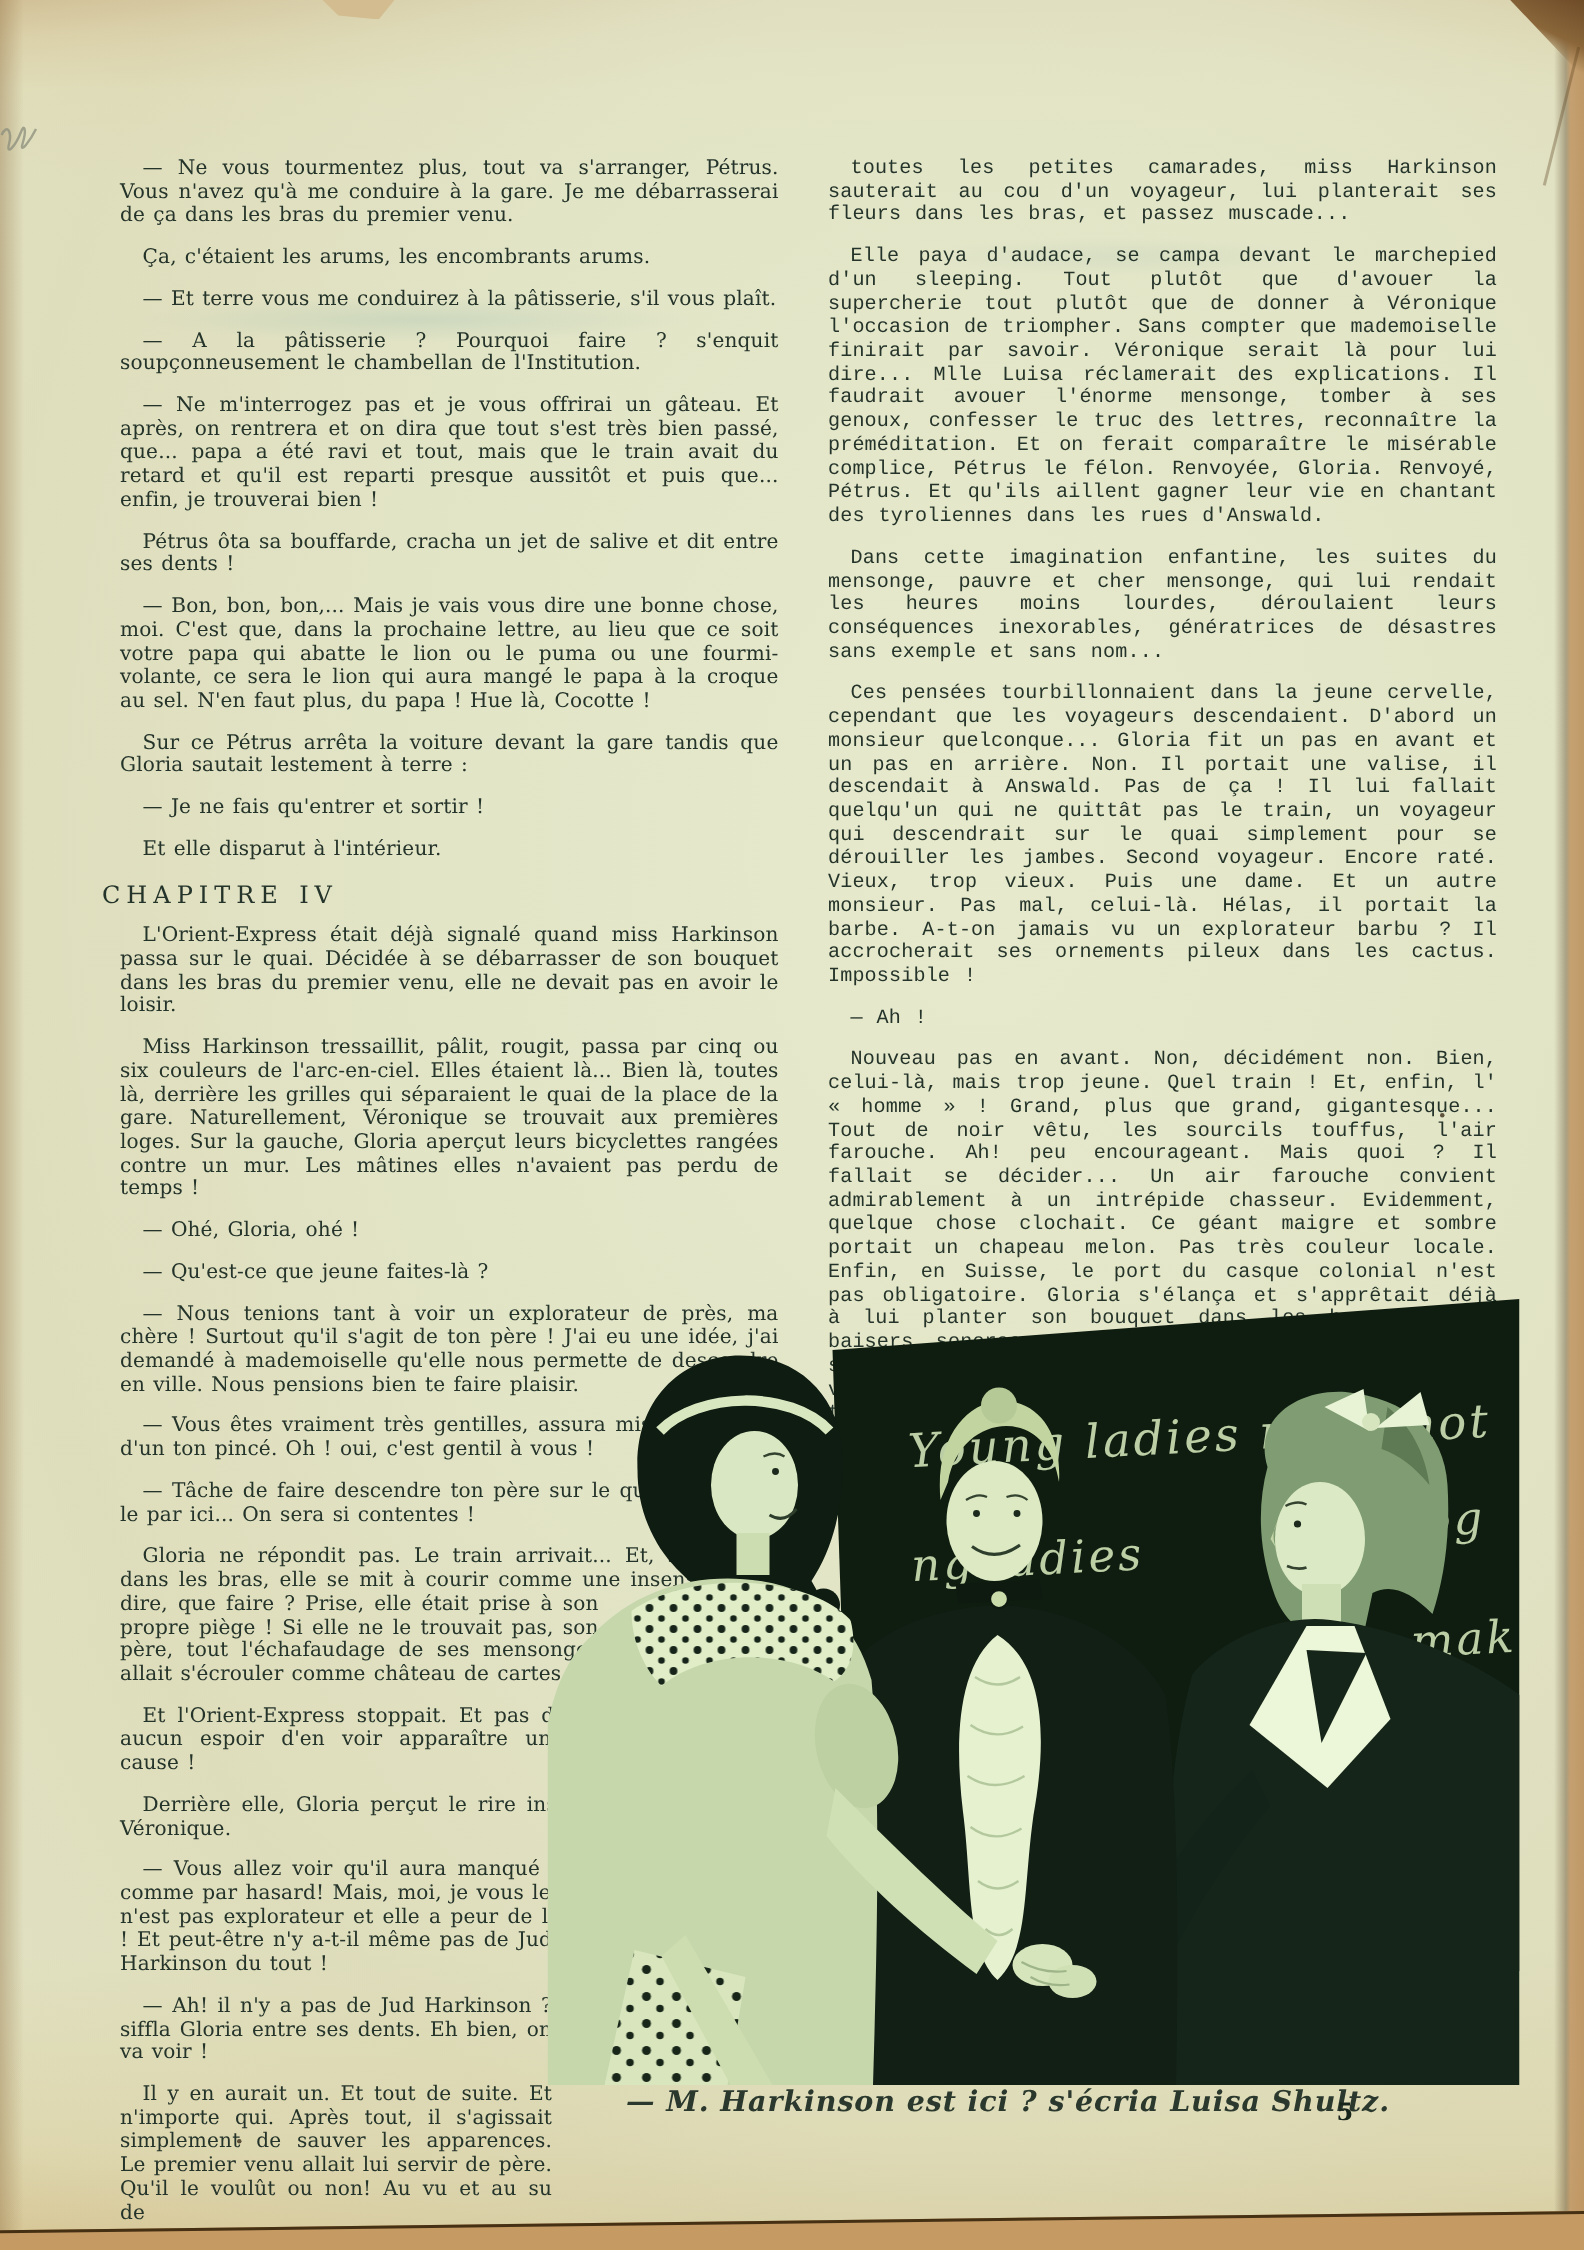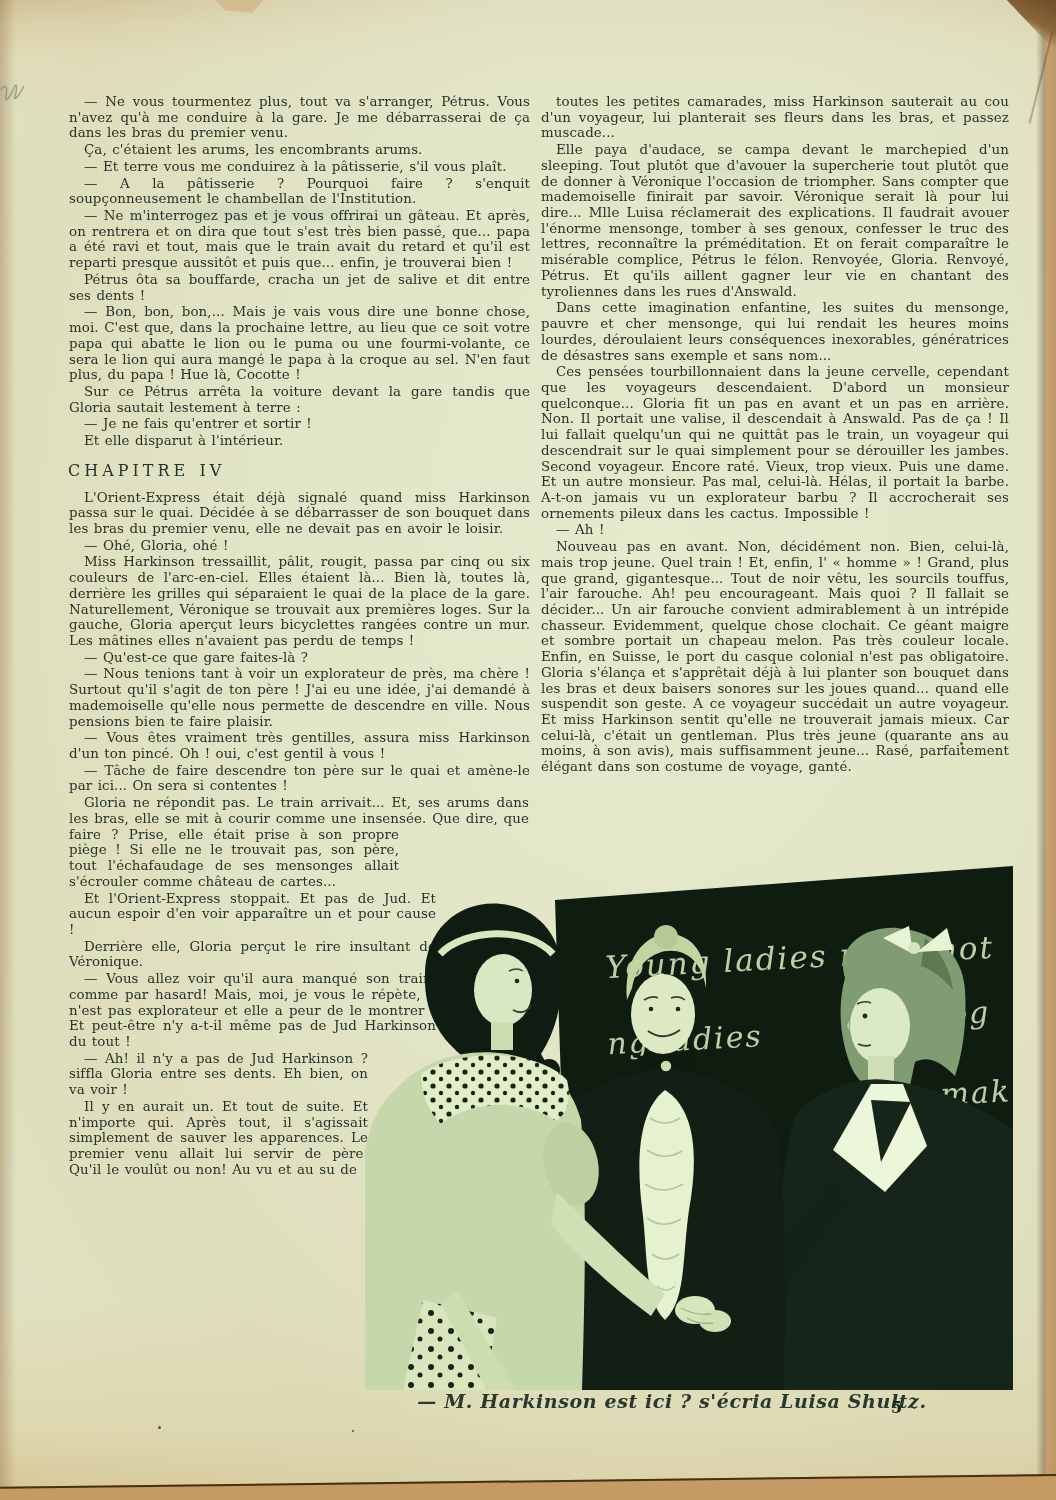--- a/index.html
+++ b/index.html
@@ -30,23 +30,23 @@
   .stain.blue1{left:92px;top:198px;width:370px;height:30px;
     background:radial-gradient(ellipse at center,rgba(130,175,165,.22),rgba(130,175,165,0) 70%);}
   .stain.blue2{left:610px;top:158px;width:270px;height:26px;
     background:radial-gradient(ellipse at center,rgba(130,175,165,.13),rgba(130,175,165,0) 70%);}
   .speck{position:absolute;border-radius:50%;background:rgba(60,45,25,.8);}
   
   .pencil{position:absolute;left:0;top:52px;}
   
   .col{position:absolute;top:93px;text-align:justify;
     font-size:13.4px;line-height:15.72px;word-spacing:1.1px;letter-spacing:.1px;}
-  .col p{margin:1px;text-indent:15px;}
+  .col p{margin:12px;text-indent:15px;}
   .col-left{left:68px;width:463px;}
-  .col-right{left:540px;width:470px;}
+  .col-right{left:540px;width:470px;font-family:Liberation Mono, monospace;}
   .chapter{font-size:16px;font-weight:normal;letter-spacing:4px;text-align:left;
     text-indent:0 !important;margin:14px 0 11px 0 !important;}
   .sp{float:right;clear:right;}
   .sp1{width:2px;height:33px;}
   .sp2{width:132px;height:32px;}
   .sp3{width:95px;height:205px;}
   .sp4{width:163px;height:430px;}
   
   .photo{position:absolute;left:365px;top:858px;width:648px;height:532px;}
   .caption{position:absolute;left:392px;top:1390px;width:560px;text-align:center;
@@ -81,23 +81,23 @@
     <p>— Ne m'interrogez pas et je vous offrirai un gâteau. Et après, on rentrera et on dira que tout s'est très bien passé, que... papa a été ravi et tout, mais que le train avait du retard et qu'il est reparti presque aussitôt et puis que... enfin, je trouverai bien !</p>
     <p>Pétrus ôta sa bouffarde, cracha un jet de salive et dit entre ses dents !</p>
     <p>— Bon, bon, bon,... Mais je vais vous dire une bonne chose, moi. C'est que, dans la prochaine lettre, au lieu que ce soit votre papa qui abatte le lion ou le puma ou une fourmi-volante, ce sera le lion qui aura mangé le papa à la croque au sel. N'en faut plus, du papa ! Hue là, Cocotte !</p>
     <p>Sur ce Pétrus arrêta la voiture devant la gare tandis que Gloria sautait lestement à terre :</p>
     <p>— Je ne fais qu'entrer et sortir !</p>
     <p>Et elle disparut à l'intérieur.</p>
 
     <p class="chapter">CHAPITRE IV</p>
 
     <p>L'Orient-Express était déjà signalé quand miss Harkinson passa sur le quai. Décidée à se débarrasser de son bouquet dans les bras du premier venu, elle ne devait pas en avoir le loisir.</p>
+    <p>Miss Harkinson tressaillit, pâlit, rougit, passa par cinq ou six couleurs de l'arc-en-ciel. Elles étaient là... Bien là, toutes là, derrière les grilles qui séparaient le quai de la place de la gare. Naturellement, Véronique se trouvait aux premières loges. Sur la gauche, Gloria aperçut leurs bicyclettes rangées contre un mur. Les mâtines elles n'avaient pas perdu de temps !</p>
     <p>— Ohé, Gloria, ohé !</p>
-    <p>Miss Harkinson tressaillit, pâlit, rougit, passa par cinq ou six couleurs de l'arc-en-ciel. Elles étaient là... Bien là, toutes là, derrière les grilles qui séparaient le quai de la place de la gare. Naturellement, Véronique se trouvait aux premières loges. Sur la gauche, Gloria aperçut leurs bicyclettes rangées contre un mur. Les mâtines elles n'avaient pas perdu de temps !</p>
-    <p>— Qu'est-ce que gare faites-là ?</p>
+    <p>— Qu'est-ce que jeune faites-là ?</p>
     <p>— Nous tenions tant à voir un explorateur de près, ma chère ! Surtout qu'il s'agit de ton père ! J'ai eu une idée, j'ai demandé à mademoiselle qu'elle nous permette de descendre en ville. Nous pensions bien te faire plaisir.</p>
     <p>— Vous êtes vraiment très gentilles, assura miss Harkinson d'un ton pincé. Oh ! oui, c'est gentil à vous !</p>
     <p>— Tâche de faire descendre ton père sur le quai et amène-le par ici... On sera si contentes !</p>
 
     <div class="sp sp1"></div>
     <div class="sp sp2"></div>
     <div class="sp sp3"></div>
     <div class="sp sp4"></div>
     <p>Gloria ne répondit pas. Le train arrivait... Et, ses arums dans les bras, elle se mit à courir comme une insensée. Que dire, que faire ? Prise, elle était prise à son propre piège ! Si elle ne le trouvait pas, son père, tout l'échafaudage de ses mensonges allait s'écrouler comme château de cartes...</p>
     <p>Et l'Orient-Express stoppait. Et pas de Jud. Et aucun espoir d'en voir apparaître un et pour cause !</p>

